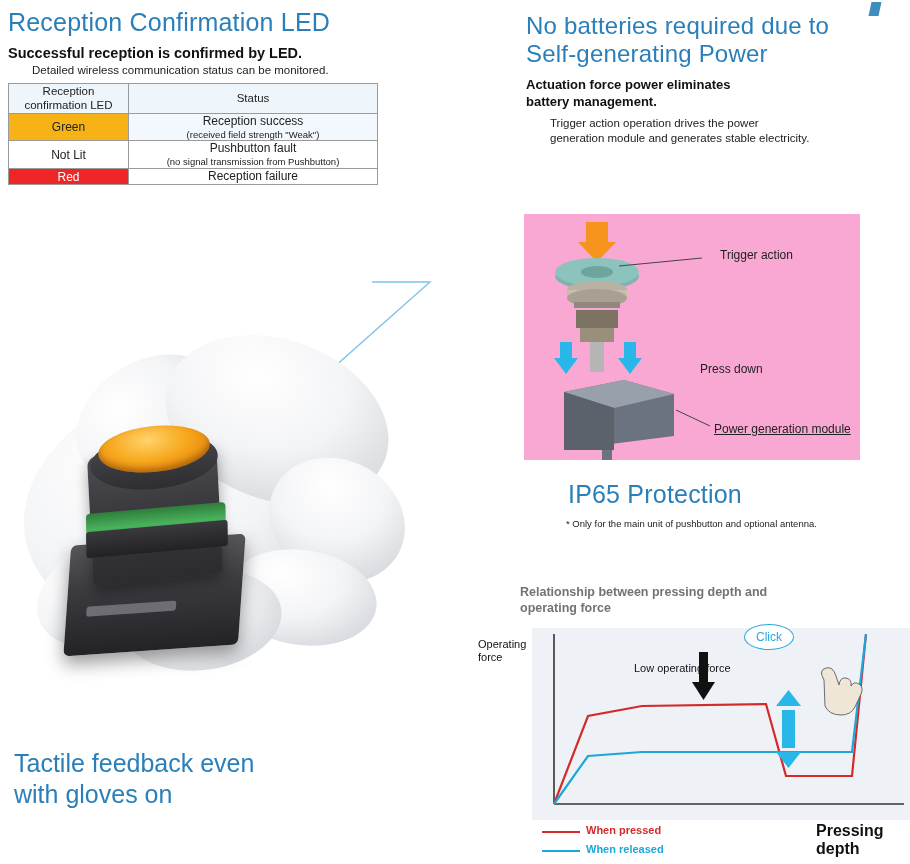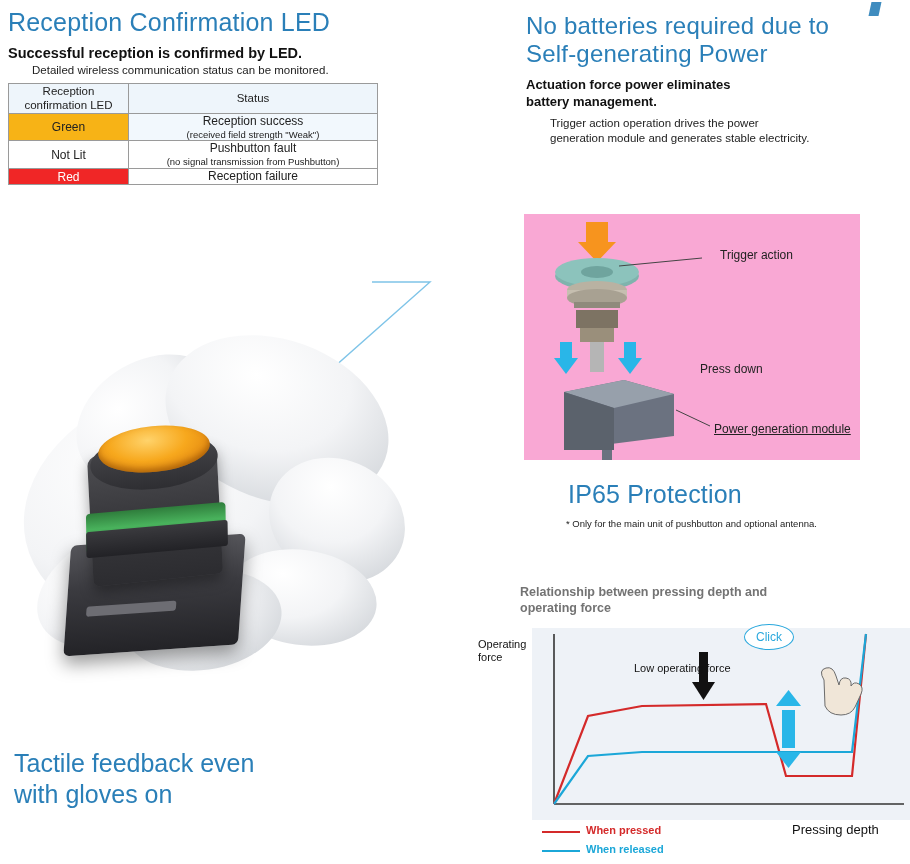--- a/index.html
+++ b/index.html
@@ -118,21 +118,21 @@
   #ip65 { position: absolute; left: 566px; top: 480px; width: 340px; }
   #ip65 .h1-blue { font-size: 25px; margin-bottom: 4px; }
   #ip65 .note { font-size: 9.5px; color: #222; }
 
   
   #graph-section { position: absolute; left: 520px; top: 584px; width: 390px; height: 280px; }
   #graph-title { font-size: 12.5px; font-weight: bold; color: #737373; line-height: 1.3; width: 300px; }
   #graph-plot { position: absolute; left: 12px; top: 44px; width: 380px; height: 192px; background: #eef2f7; }
   .axis-lbl { position: absolute; font-size: 11px; color: #111; }
   #lbl-opforce { left: 478px; top: 638px; font-size: 11px; line-height: 1.2; }
-  #lbl-pressdepth { left: 792px; top: 822px; font-size: 13px; }
+  #lbl-pressdepth { left: 816px; top: 822px; font-size: 16px; font-weight: bold; }
   #lbl-low { left: 634px; top: 662px; font-size: 11px; }
   .legend { position: absolute; font-size: 11px; font-weight: bold; }
   #lg-pressed  { left: 586px; top: 824px; color: #d42a2a; }
   #lg-released { left: 586px; top: 843px; color: #1ba7d8; }
   .legend-line { position: absolute; width: 38px; height: 2px; }
   #lgl-pressed  { left: 542px; top: 831px; background: #d42a2a; }
   #lgl-released { left: 542px; top: 850px; background: #1ba7d8; }
   .click-bubble {
     position: absolute; left: 744px; top: 624px; width: 50px; height: 26px;
     border: 1.5px solid #2aa8dd; border-radius: 50%;

